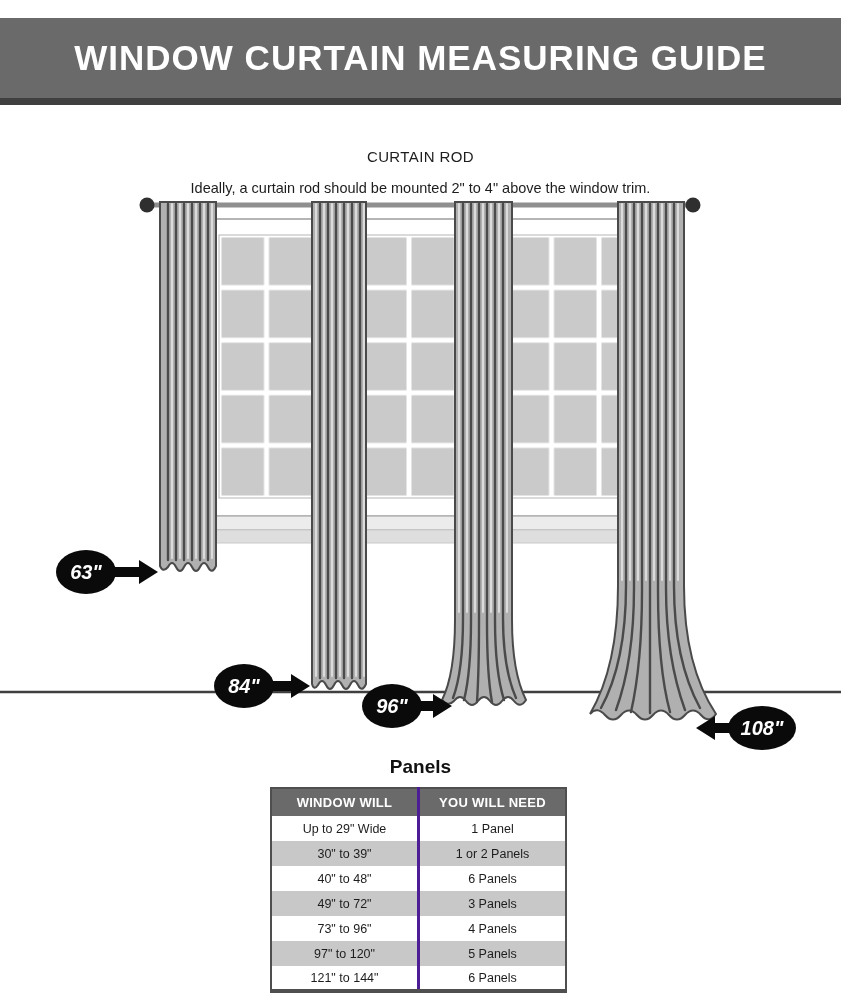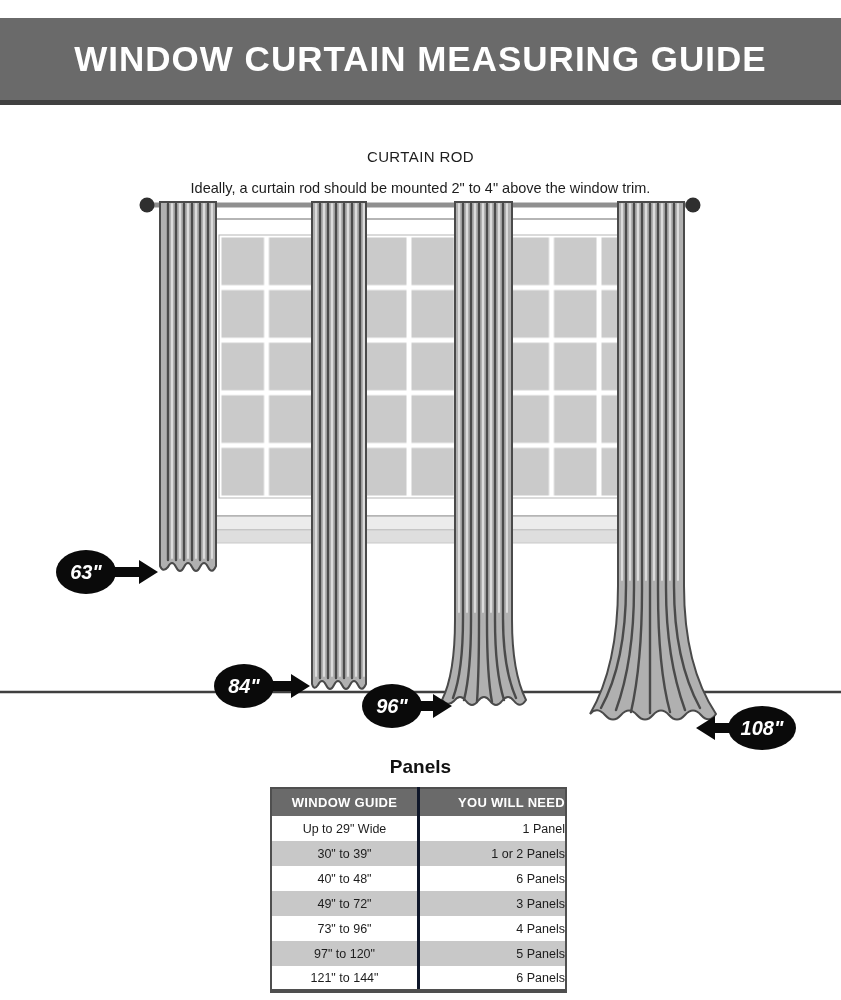--- a/index.html
+++ b/index.html
@@ -1,39 +1,39 @@
 <!DOCTYPE html>
 <html><head>
 <meta charset="utf-8">
 <style>
   * { margin:0; padding:0; box-sizing:border-box; }
   html,body { background:#ffffff; }
   body { font-family:"Liberation Sans", sans-serif; }
   .page { position:relative; width:841px; height:1000px; background:#ffffff; overflow:hidden; }
 
   .banner { position:absolute; top:18px; left:0; width:841px; height:87px; background:#6a6a6a;
-            display:flex; align-items:center; justify-content:center; border-bottom:5px solid #404040; }
+            display:flex; align-items:center; justify-content:center; border-bottom:7px solid #404040; }
   .banner h1 { color:#ffffff; font-size:35px; font-weight:bold; letter-spacing:1px; white-space:nowrap; }
 
   .rod-caption { position:absolute; top:148px; left:0; width:841px; text-align:center; color:#1d1d1d; }
   .rod-label { font-size:15px; letter-spacing:0.4px; margin-bottom:15px; }
   .rod-note  { font-size:14.5px;margin-top:7px; }
 
   .diagram { position:absolute; top:192px; left:0; width:841px; height:568px; }
 
   .panels-title { position:absolute; top:756px; left:0; width:841px; text-align:center;
                   font-size:19px; font-weight:bold; color:#111; }
 
   table.ptable { position:absolute; top:787px; left:270px; width:297px;
                  border-collapse:collapse; table-layout:fixed;
                  border:2px solid #4f4f4f; border-bottom-width:4px; }
   .ptable th { background:#6a6a6a; color:#ffffff; font-size:13px; font-weight:bold;
                height:28px; text-align:center; letter-spacing:0.3px; }
   .ptable td { font-size:12.5px; color:#1d1d1d; text-align:center; height:25px; background:#ffffff; }
-  .ptable .c2 { border-left:3px solid #0f172a;text-align:right; }
+  .ptable .c2 { border-left:3px solid #4c1d95; }
   .ptable tr.alt td { background:#c8c8c8; }
 </style>
 </head>
 <body>
 
 <div class="page">
 
   <header class="banner">
     <h1>WINDOW CURTAIN MEASURING GUIDE</h1>
   </header>
@@ -117,21 +117,21 @@
         <text x="762" y="543" text-anchor="middle" fill="#ffffff" font-size="20" font-weight="bold" font-style="italic" font-family="Liberation Sans, sans-serif">108"</text>
       </g>
     </svg>
   </div>
 
   <div class="panels-title">Panels</div>
 
   <table class="ptable">
     <thead>
       <tr>
-        <th>WINDOW GUIDE</th>
+        <th>WINDOW WILL</th>
         <th class="c2">YOU WILL NEED</th>
       </tr>
     </thead>
     <tbody>
       <tr>
         <td>Up to 29" Wide</td>
         <td class="c2">1 Panel</td>
       </tr>
       <tr class="alt">
         <td>30" to 39"</td>

